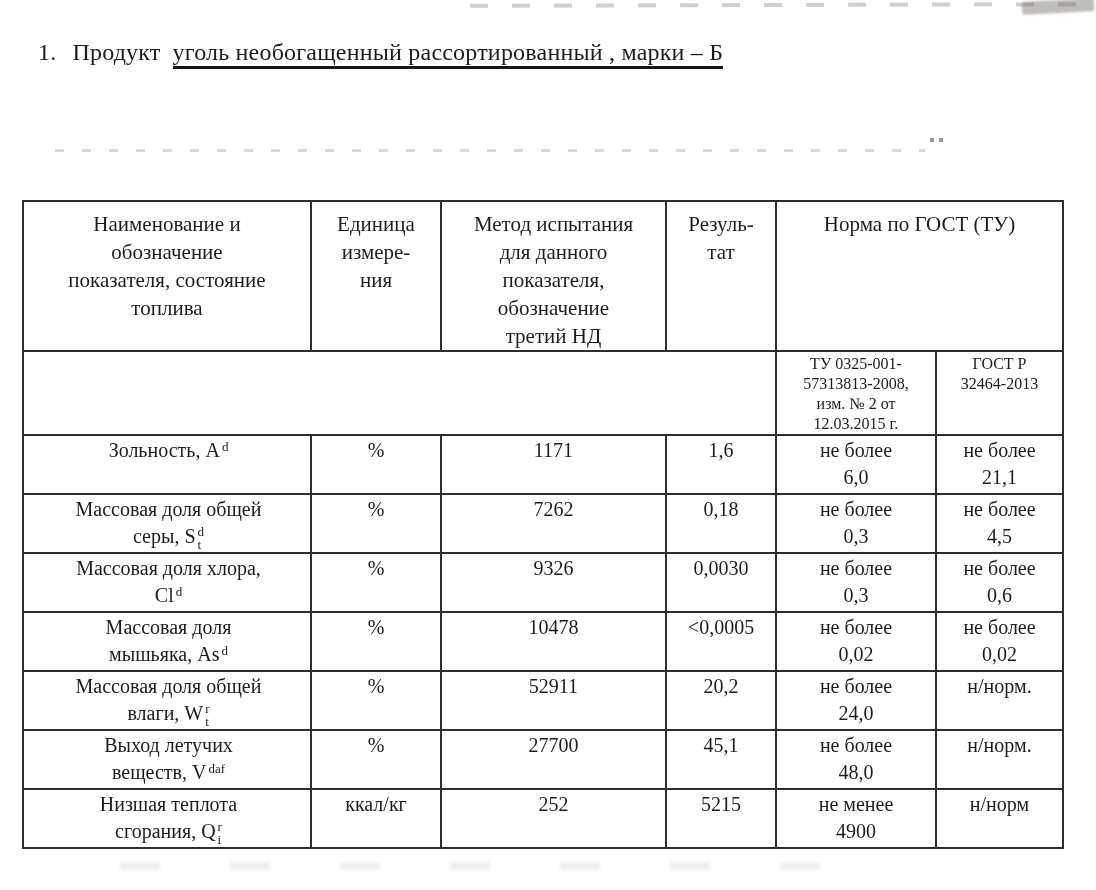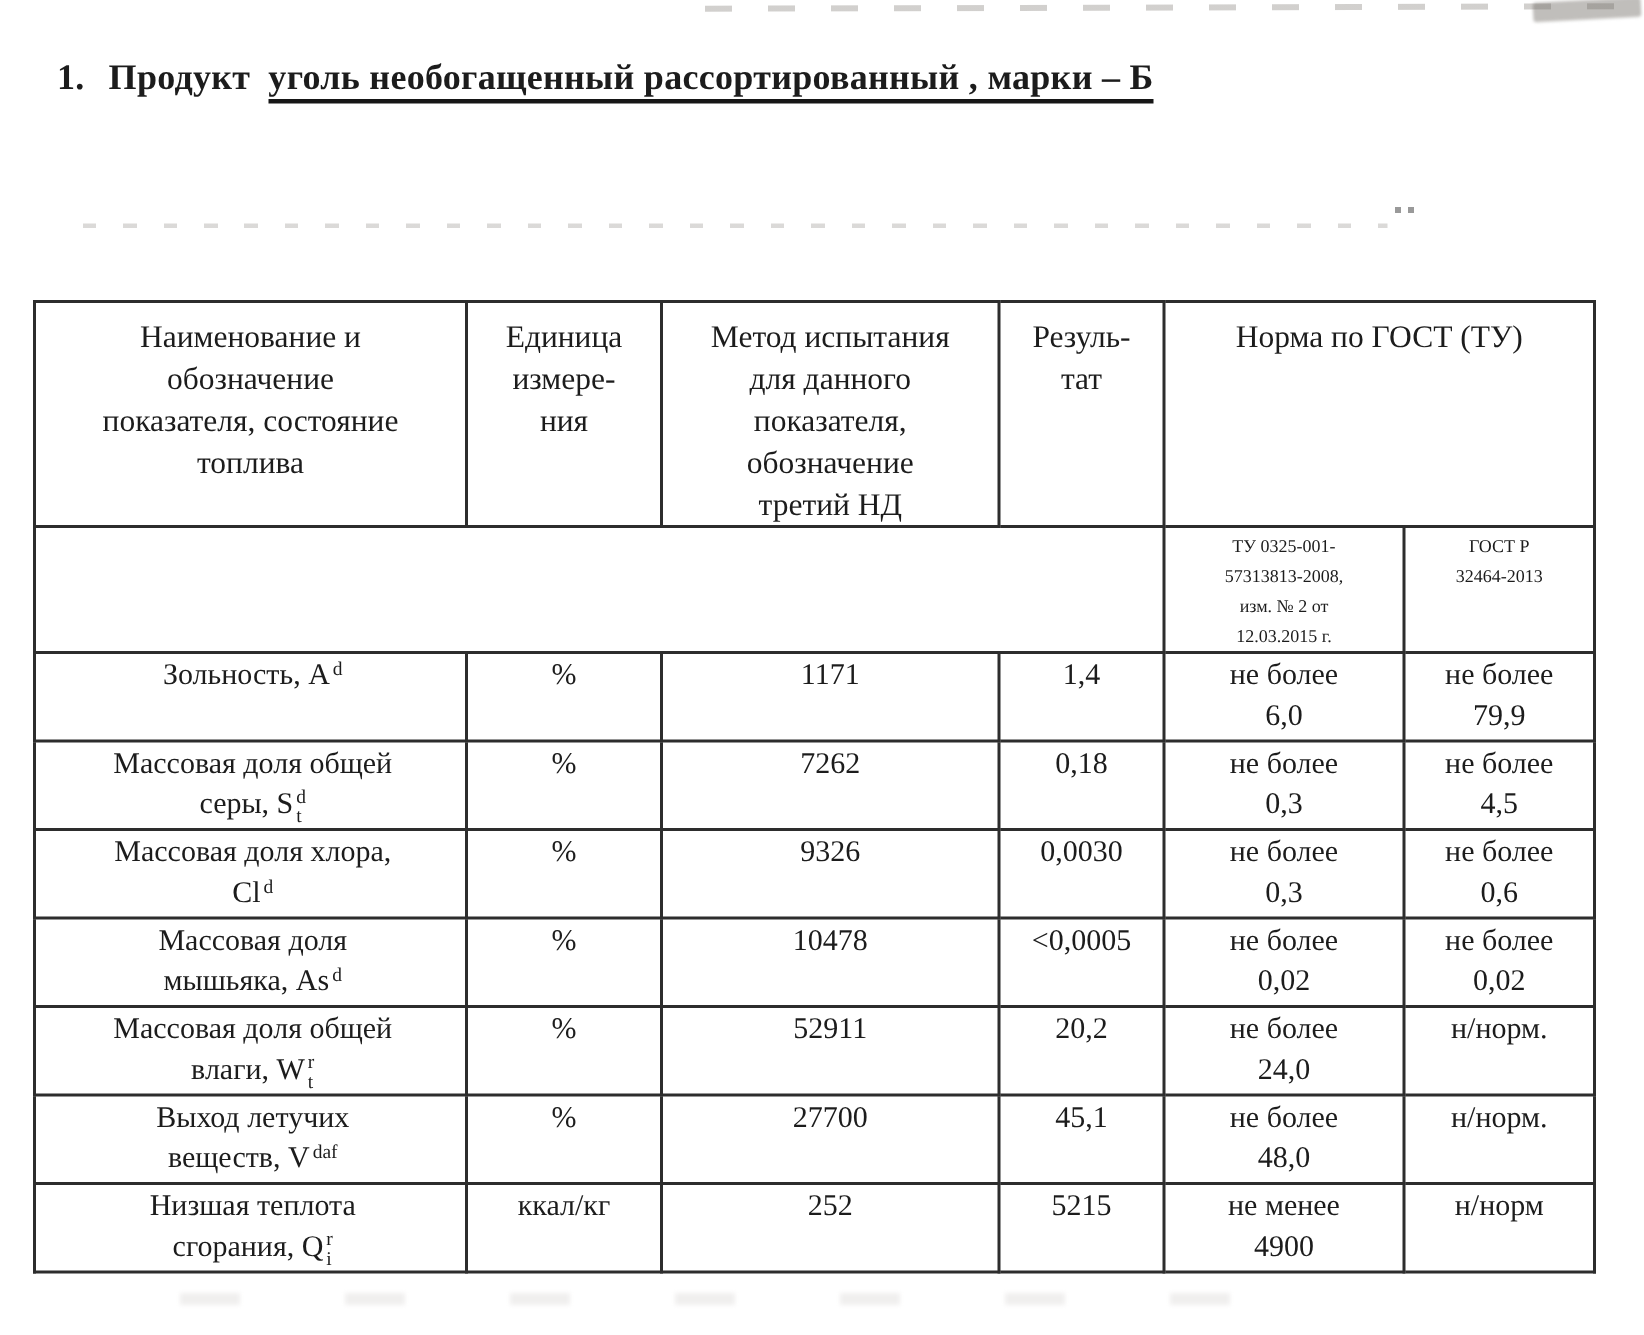--- a/index.html
+++ b/index.html
@@ -8,21 +8,21 @@
     position:relative;
     background:#ffffff;
     font-family:"Liberation Serif","DejaVu Serif",serif;
     color:#1c1c1c;
     overflow:hidden;
   }
 
   
   .heading {
     position:absolute; left:38px; top:33px; width:1020px;
-    font-size:24px; font-weight:700; line-height:38px;
+    font-size:24px; font-weight:400; line-height:38px;
     letter-spacing:.2px;
   }
   .h-line { white-space:nowrap; margin-bottom:0; }
   .h-num { padding-right:16px; }
   .h-label { padding-right:12px; }
   .u { border-bottom:3px solid #161616; padding-bottom:1px; }
 
   
   table.doc {
     position:absolute; left:22px; top:200px; width:1040px;
@@ -34,21 +34,21 @@
     vertical-align:top;
     font-weight:400;
     padding:0;
     overflow:hidden;
   }
   .head-row th {
     height:150px; font-size:21px; line-height:28px;
     padding-top:8px; 
   }
   .subhead-row td {
-    height:82px; font-size:12px; line-height:20px;
+    height:82px; font-size:16px; line-height:20px;
     padding-top:2px; text-align:center;
   }
   tbody.data td {
     height:59px; font-size:20px; line-height:27px;
     padding-top:1px; text-align:center;
   }
   td.c-name { text-align:left; padding-left:7px; padding-right:4px; }
   .name-l:empty { display:none; }
 
   
@@ -155,28 +155,28 @@
     <tr>
       <td class="c-name">
 
         <div><span>Зольность, A</span><span class="supsub">
               <span class="ss-top">d</span>
               <span class="ss-bot"></span>
             </span></div>
       </td>
       <td>%</td>
       <td>1171</td>
-      <td>1,4</td>
+      <td>1,6</td>
       <td>
           <div>не более</div>
           <div>6,0</div>
         </td>
       <td>
           <div>не более</div>
-          <div>79,9</div>
+          <div>21,1</div>
         </td>
     </tr>
 
     <tr>
       <td class="c-name">
         <div class="name-l">Массовая доля общей</div>
         <div><span>серы, S</span><span class="supsub">
               <span class="ss-top">d</span>
               <span class="ss-bot">t</span>
             </span></div>

